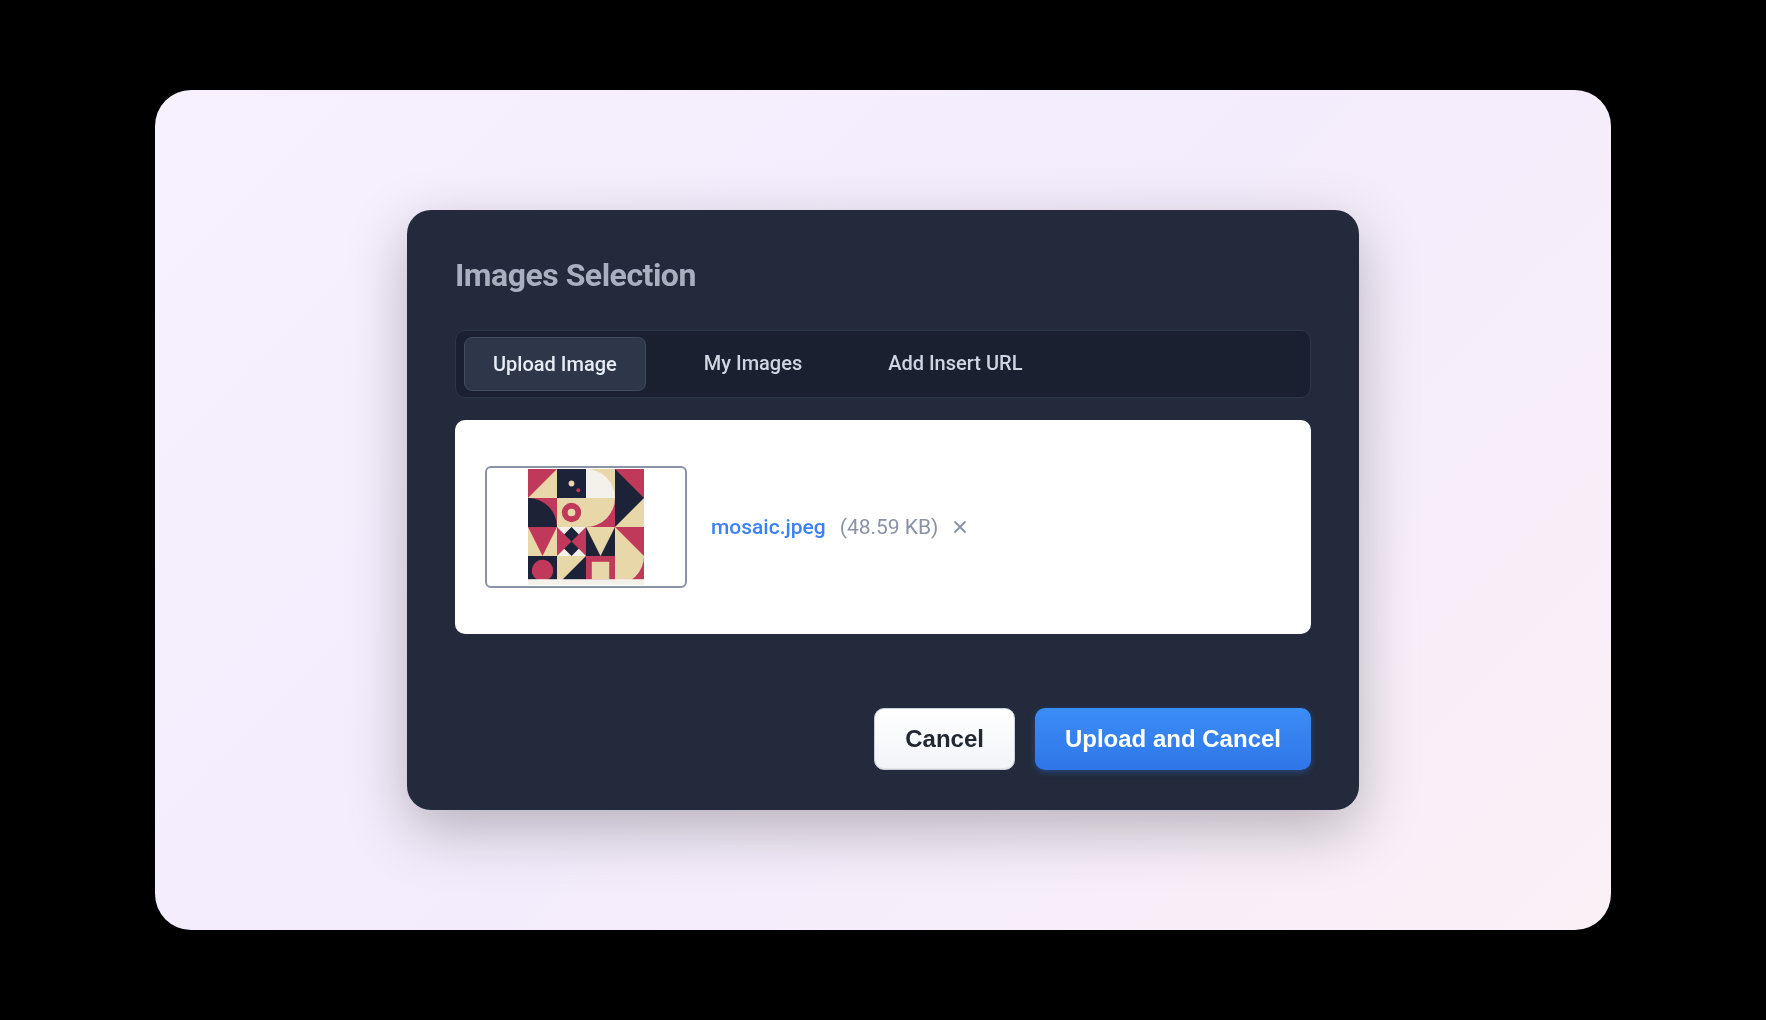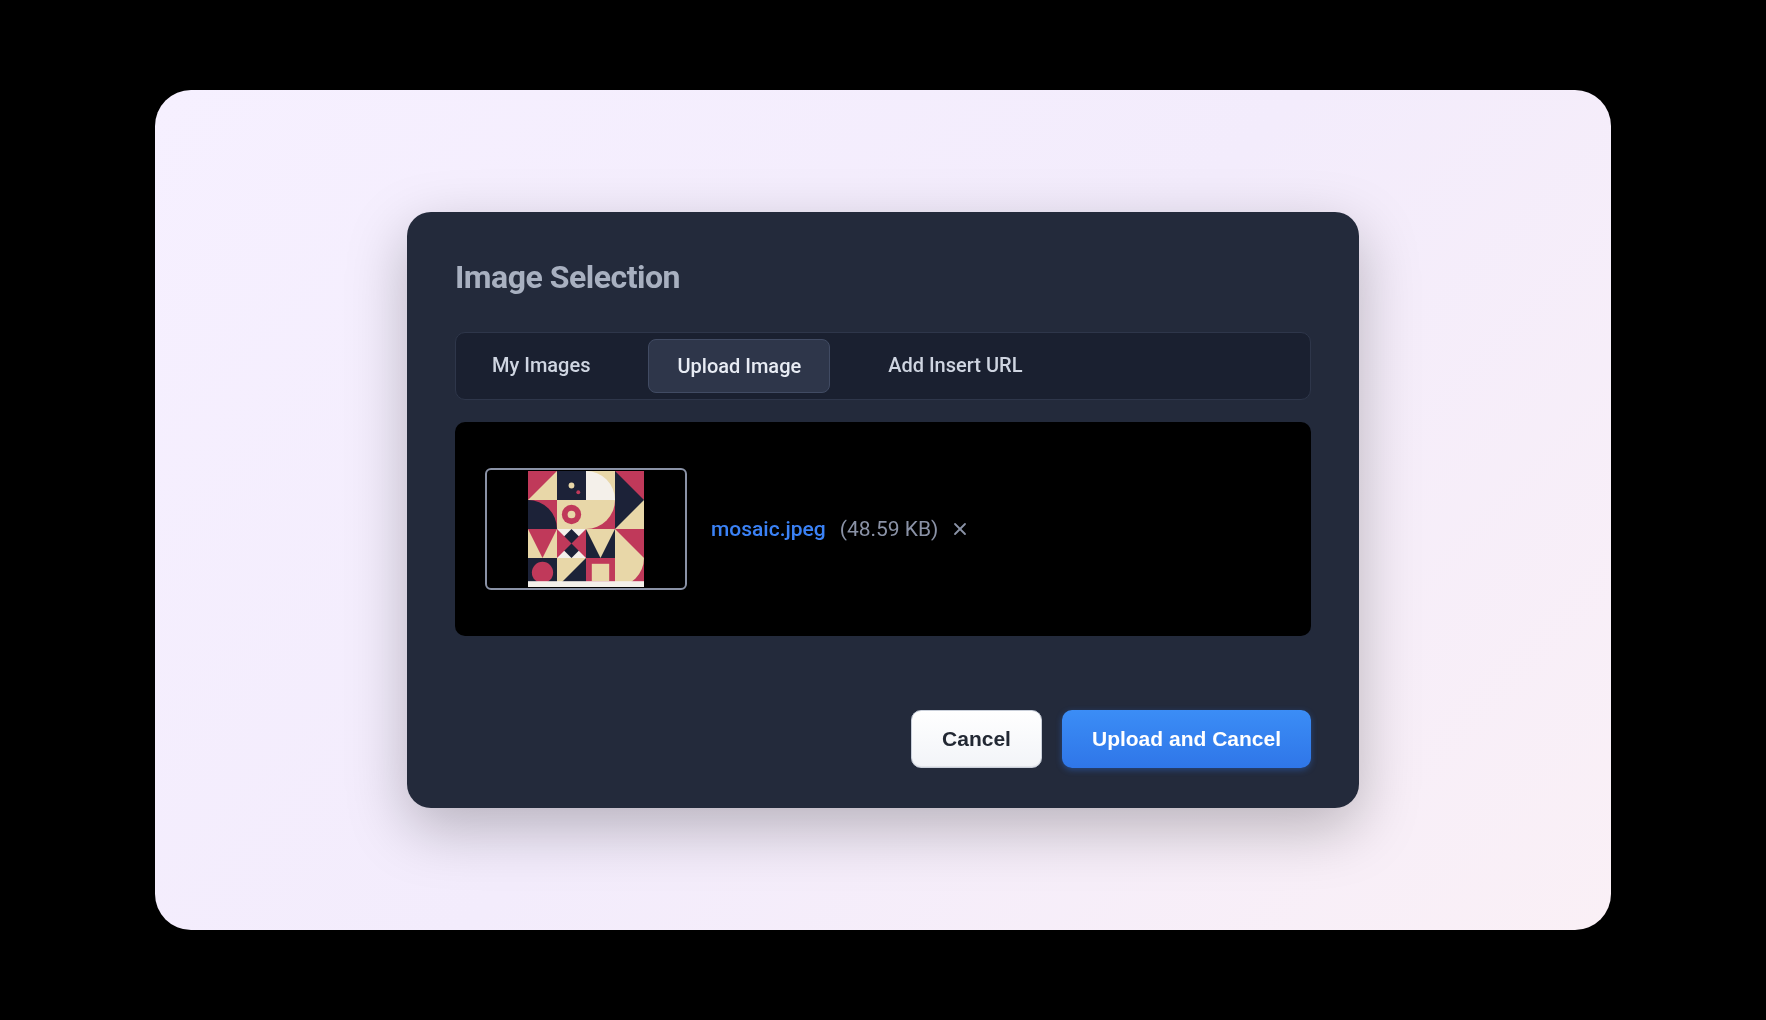--- a/index.html
+++ b/index.html
@@ -52,21 +52,21 @@
       border-radius: 8px;
       cursor: pointer;
       margin-right: 30px;
     }
     .tab.active {
       background: #2e364a;
       border: 1px solid #414b63;
       color: #e8ecf4;
     }
     .upload-area {
-      background: #000000;
+      background: #ffffff;
       border-radius: 10px;
       padding: 46px 30px;
       display: flex;
       align-items: center;
       gap: 24px;
       margin-bottom: 74px;
     }
     .thumbnail-frame {
       width: 202px;
       height: 122px;
@@ -98,21 +98,21 @@
       color: #8a92a6;
       cursor: pointer;
       display: flex;
     }
     .footer {
       display: flex;
       justify-content: flex-end;
       gap: 20px;
     }
     .btn {
-      font-size: 21px;
+      font-size: 24px;
       font-weight: 600;
       padding: 16px 30px;
       border-radius: 10px;
       cursor: pointer;
       border: none;
     }
     .btn-secondary {
       background: linear-gradient(#ffffff, #f2f4f8);
       color: #222833;
       border: 1px solid #c9cfda;
@@ -122,25 +122,25 @@
       background: linear-gradient(#3b8df6, #2f76e8);
       color: #fff;
       box-shadow: 0 2px 6px rgba(47,118,232,0.4);
     }
   </style>
 </head>
 <body>
 
 <div class="outer-frame">
   <div class="modal">
-    <h2 class="modal-title">Image Selection</h2>
+    <h2 class="modal-title">Images Selection</h2>
 
     <div class="tab-bar">
+      <div class="tab active">Upload Image</div>
       <div class="tab">My Images</div>
-      <div class="tab active">Upload Image</div>
       <div class="tab">Add Insert URL</div>
     </div>
 
     <div class="upload-area">
       <div class="thumbnail-frame">
         <svg class="thumbnail-art" viewBox="0 0 120 120">
           <rect width="120" height="120" fill="#1c2238"></rect>
 
           <rect x="0" y="0" width="30" height="30" fill="#e8d7a8"></rect>
           <path d="M0 0 L30 0 L0 30 Z" fill="#c0395a"></path>

